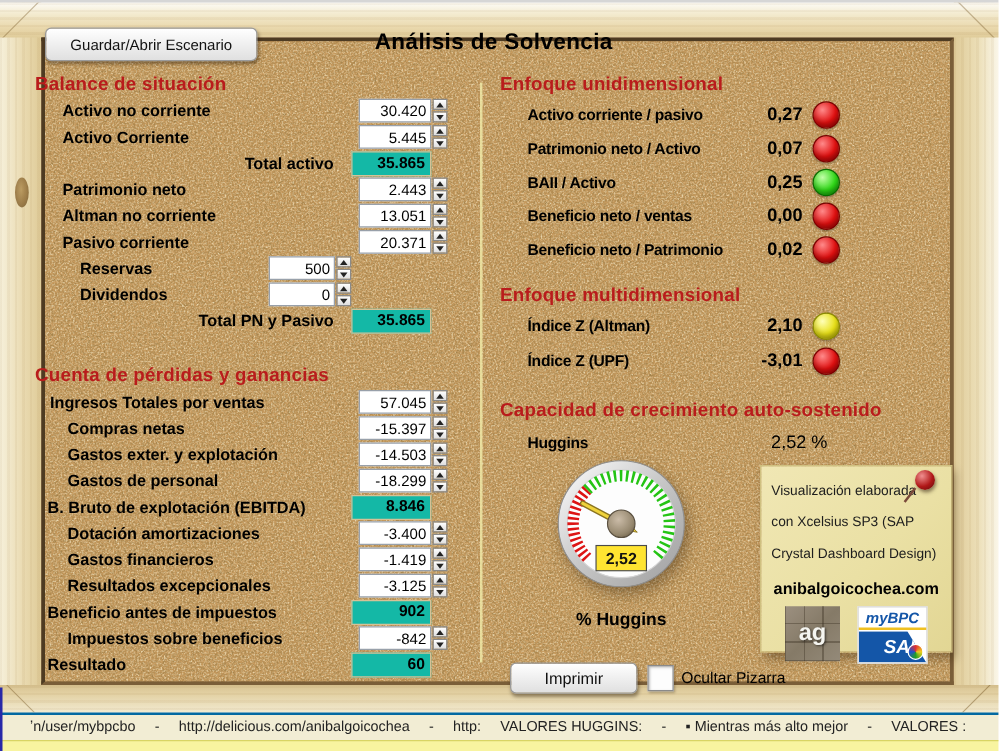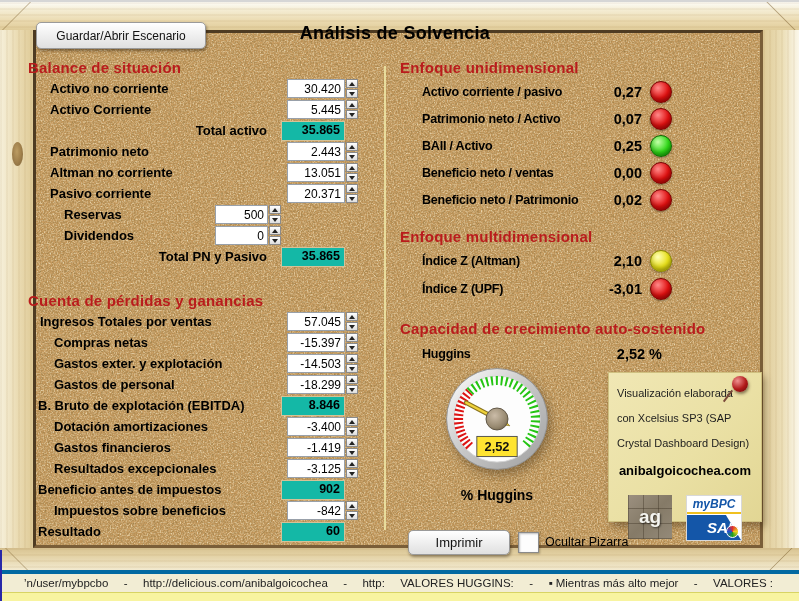--- a/index.html
+++ b/index.html
@@ -69,33 +69,33 @@
   .rrow{height:27px;display:flex;align-items:center;width:272px;}
   .rrow2{height:28px;}
   .rlbl{flex:1;font-size:12.5px;font-weight:bold;color:#000;white-space:nowrap;letter-spacing:-.2px;padding-left:22px;}
   .rval{width:60px;text-align:right;font-size:14.5px;font-weight:bold;color:#000;}
   .led{width:20px;height:20px;border-radius:50%;margin-left:8px;flex:0 0 auto;
        box-shadow:inset 0 -3px 4px rgba(0,0,0,.25),0 1px 2px rgba(0,0,0,.35);}
   .led[data-led="red"]{background:radial-gradient(circle at 35% 30%,#ff8a8a,#e01010 55%,#990000);border:1px solid #7a0000;}
   .led[data-led="green"]{background:radial-gradient(circle at 35% 30%,#c2ffa8,#30d818 55%,#0a8a00);border:1px solid #0a6a00;}
   .led[data-led="yellow"]{background:radial-gradient(circle at 35% 30%,#ffffb8,#e8e018 55%,#a8a000);border:1px solid #8a8a00;}
   .hug-row{height:26px;display:flex;align-items:center;width:272px;margin-top:2px;}
-  .hug-val{width:120px;text-align:right;font-size:14.5px;font-weight:bold;margin-right:10px;}
+  .hug-val{width:120px;text-align:right;font-size:14.5px;font-weight:normal;margin-right:10px;}
   .mt12{margin-top:12px;} .mt14{margin-top:14px;}
   .divider{position:absolute;left:384px;top:66px;width:2px;height:464px;background:#efe8a6;opacity:.85;}
   
   .gauge-svg{filter:drop-shadow(3px 5px 6px rgba(40,25,5,.4));}
   .gauge-caption{font-size:14px;font-weight:bold;color:#000;text-align:center;}
   
   .note{left:608px;top:372px;width:154px;height:150px;padding:8px;box-sizing:border-box;
         background:linear-gradient(135deg,#f0e7b4 0%,#eae0a4 55%,#e2d694 100%);
         border:1px solid #cfc080;box-shadow:3px 5px 7px rgba(40,25,5,.35);}
   .note-line{font-size:11px;line-height:25px;color:#1d1d1d;white-space:nowrap;}
   .note-site{margin-top:7px;text-align:center;font-size:13px;font-weight:bold;color:#000;}
-  .note-logos{margin-top:17px;display:flex;justify-content:center;gap:14px;align-items:flex-start;}
+  .note-logos{margin-top:7px;display:flex;justify-content:center;gap:14px;align-items:flex-start;}
   .ag-logo{width:44px;height:44px;display:flex;align-items:center;justify-content:center;
      color:#f5f5f0;font-size:19px;font-weight:bold;text-shadow:1px 1px 2px rgba(0,0,0,.55);
      background-image:repeating-linear-gradient(0deg,rgba(60,50,35,.4) 0 1px,transparent 1px 15px),
                       repeating-linear-gradient(90deg,rgba(60,50,35,.4) 0 1px,transparent 1px 15px),
                       linear-gradient(135deg,#9c9080 0%,#857a67 50%,#948a79 100%);}
   .bpc-logo{width:56px;height:46px;background:#fff;position:relative;border:1px solid #d8d8d8;box-sizing:border-box;}
   .bpc-top{height:18px;display:flex;align-items:center;justify-content:center;font-size:12px;font-weight:bold;
            font-style:italic;color:#1456a8;border-bottom:2px solid #f0c020;box-sizing:border-box;}
   .bpc-bottom{position:absolute;left:0;right:0;bottom:0;height:25px;background:#1456a8;
       clip-path:polygon(0 0,72% 0,100% 100%,0 100%);color:#fff;font-weight:bold;font-style:italic;
@@ -104,21 +104,21 @@
       background:conic-gradient(#e03030,#f0d020,#20a020,#2050d0,#e03030);border:1px solid #fff;}
   .pin{position:absolute;left:123px;top:3px;width:16px;height:16px;border-radius:50%;
       background:radial-gradient(circle at 35% 30%,#f09090,#b01818 55%,#5a0a0a);box-shadow:1px 2px 3px rgba(40,20,5,.5);}
   .pin-stem{position:absolute;left:118px;top:16px;width:2px;height:14px;background:#7a4a3a;transform:rotate(38deg);}
   
   .checkbox{width:19px;height:19px;background:#fdfdfd;border:1px solid #8a8a8a;
             box-shadow:inset 1px 1px 2px rgba(0,0,0,.25),1px 1px 2px rgba(40,25,5,.3);}
   .chk-label{font-size:12.5px;color:#000;line-height:21px;}
   
   .statusbar{position:absolute;left:0;top:570px;width:799px;height:22px;background:#f2edd4;z-index:8;
-      border-top:4px solid #0369a1;display:flex;align-items:center;justify-content:space-between;
+      border-top:2px solid #0369a1;display:flex;align-items:center;justify-content:space-between;
       padding:0 26px 0 24px;box-sizing:border-box;font-size:11.5px;color:#222;white-space:nowrap;}
   .bottomstrip{position:absolute;left:0;top:592px;width:799px;height:9px;background:#f8f4a0;
       border-top:1px solid #d8d464;box-sizing:border-box;z-index:8;}
 </style>
 </head>
 <body>
 
 <div class="stage">
   <div class="edge-top"></div>
 

